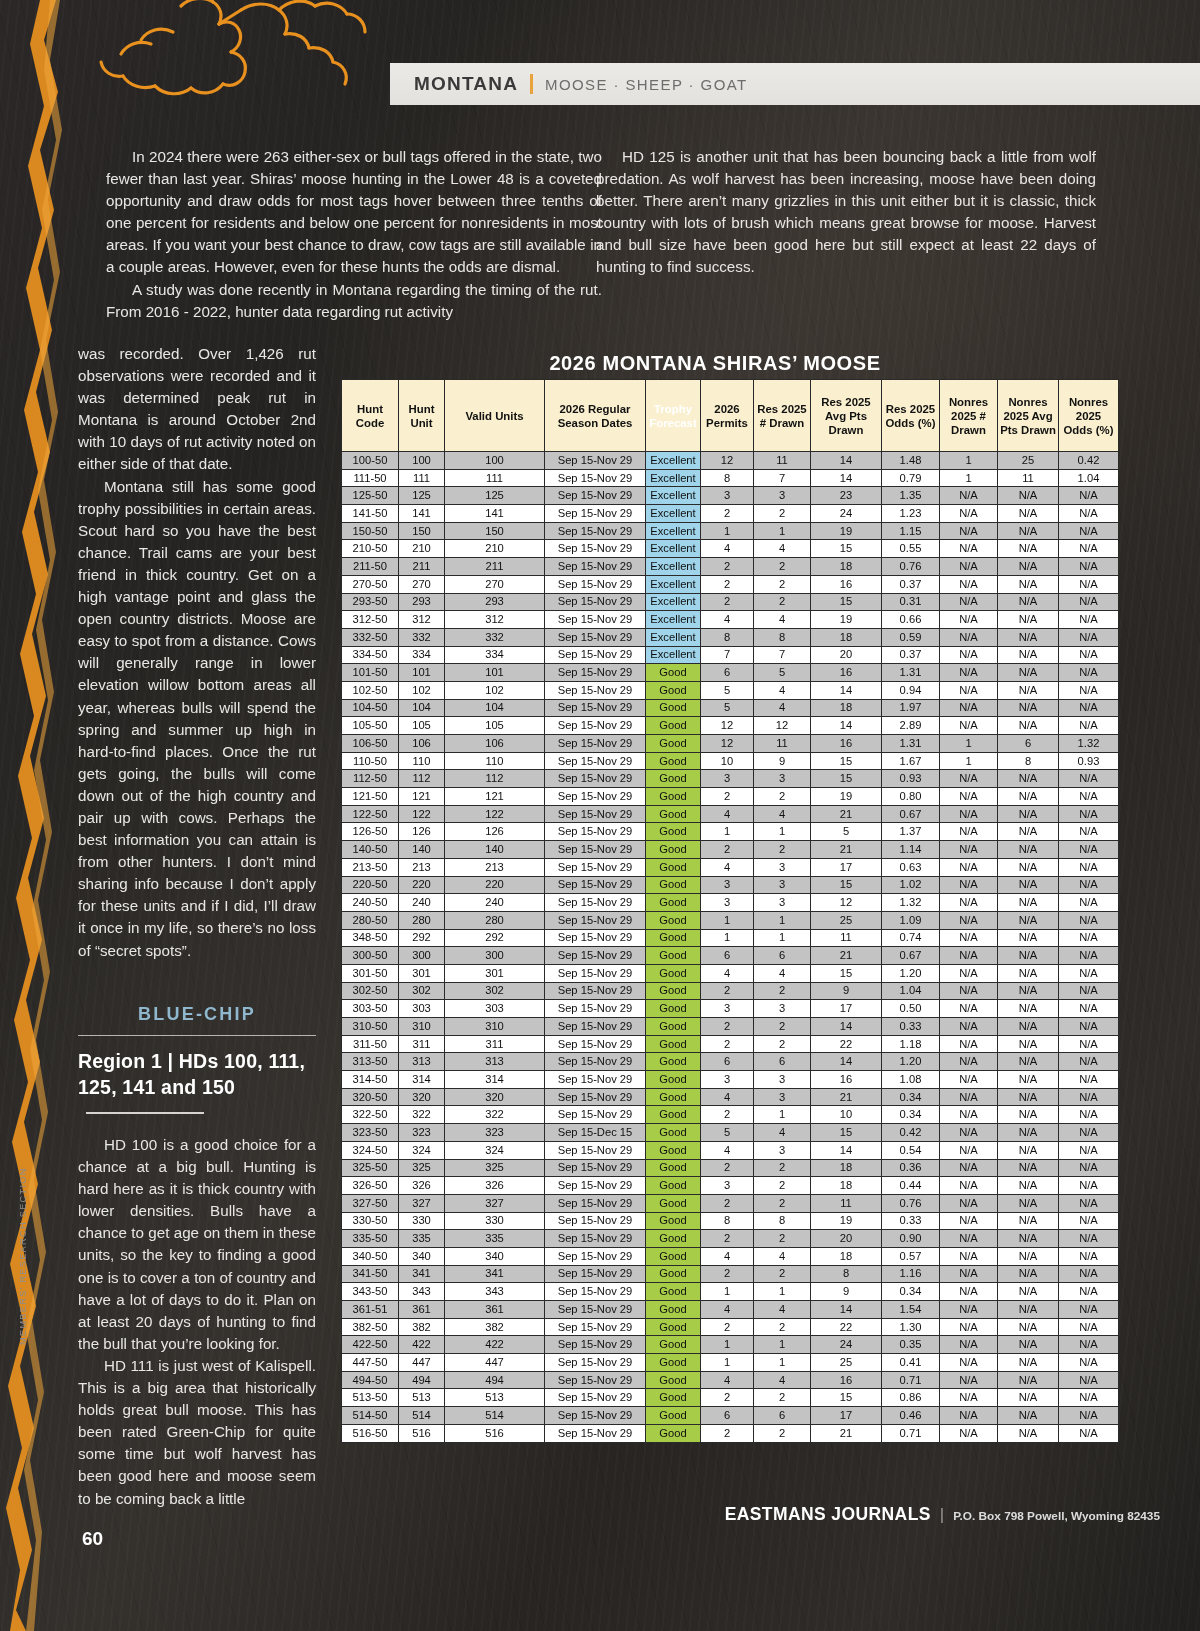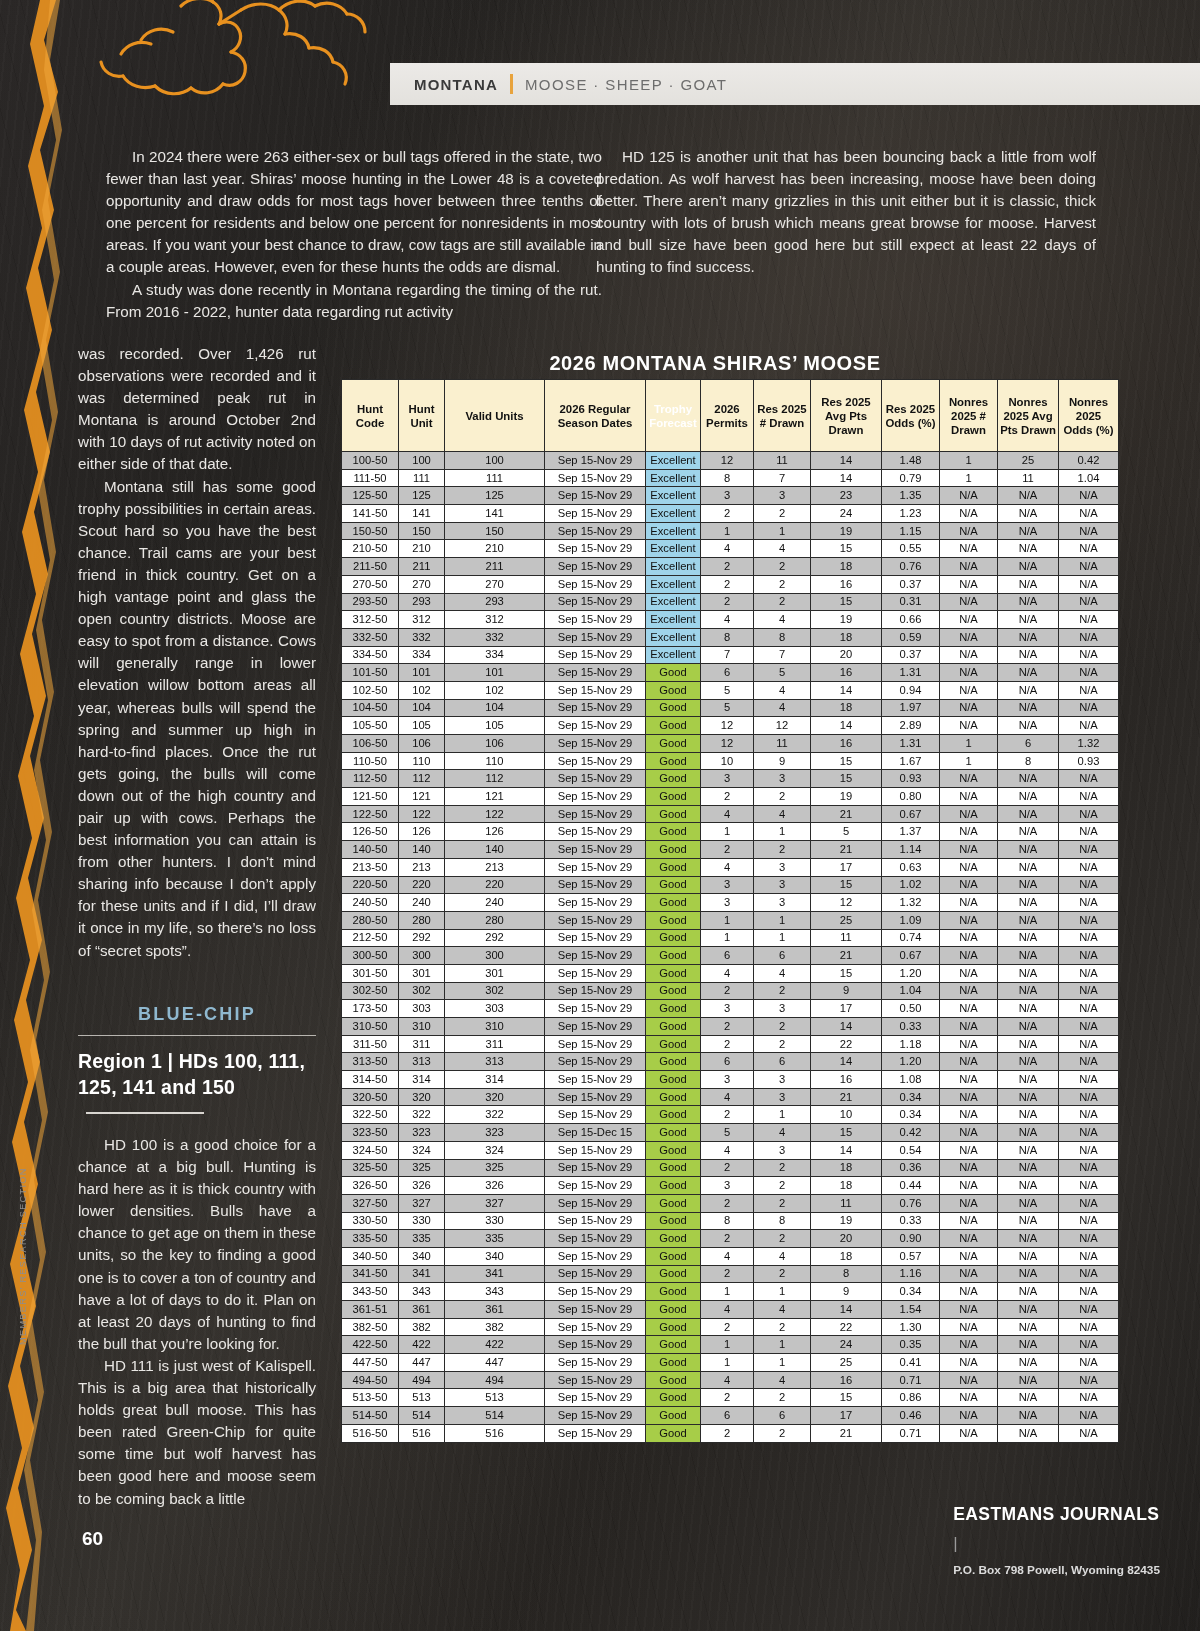--- a/index.html
+++ b/index.html
@@ -38,21 +38,21 @@
     pointer-events:none;
   }
 
   
   .header-bar {
     position:absolute; left:390px; top:63px; width:810px; height:42px;
     background:linear-gradient(180deg,#eceae7,#e3e1dd);
     display:flex; align-items:center; padding-left:24px;
     letter-spacing:.5px;
   }
-  .hdr-state { font-weight:bold; font-size:15px; color:#3a3a3a; letter-spacing:1.2px; }
+  .hdr-state { font-weight:bold; font-size:19px; color:#3a3a3a; letter-spacing:1.2px; }
   .hdr-div { width:3px; height:20px; background:#e8a33d; margin:0 12px; }
   .hdr-species { font-size:15px; color:#6d6d6d; letter-spacing:1.4px; }
 
   
   .col {
     position:absolute;
     color:#e9e7e4;
     font-size:15.2px;
     line-height:22.1px;
     text-align:justify;
@@ -134,21 +134,21 @@
   col.c-navg { width:61px; }
   col.c-nodds { width:60px; }
 
   
   .pg-num {
     position:absolute; left:82px; top:1504px;
     color:#ffffff; font-size:19px; font-weight:bold;margin-top:24px;
   }
   .footer-right {
     position:absolute; right:40px; top:1504px;
-    display:flex; align-items:baseline; gap:9px;flex-direction:column;
+    display:flex; align-items:baseline; gap:9px;
   }
   .foot-brand { color:#ffffff; font-size:17.5px; font-weight:bold; letter-spacing:.4px; }
   .foot-sep { color:#9a9a9a; font-size:17px; }
   .foot-addr { color:#dcdcdc; font-size:11.8px; font-weight:bold; }
 
   .side-label {
     position:absolute; left:18px; top:1345px;
     transform:rotate(-90deg); transform-origin:0 0;
     color:#8d8d8d; font-size:9.2px; letter-spacing:1.3px;
     white-space:nowrap;
@@ -635,21 +635,21 @@
           <td class="forecast f-good">Good</td>
           <td>1</td>
           <td>1</td>
           <td>25</td>
           <td>1.09</td>
           <td>N/A</td>
           <td>N/A</td>
           <td>N/A</td>
         </tr>
         <tr>
-          <td>212-50</td>
+          <td>348-50</td>
           <td>292</td>
           <td>292</td>
           <td>Sep 15-Nov 29</td>
           <td class="forecast f-good">Good</td>
           <td>1</td>
           <td>1</td>
           <td>11</td>
           <td>0.74</td>
           <td>N/A</td>
           <td>N/A</td>
@@ -691,21 +691,21 @@
           <td class="forecast f-good">Good</td>
           <td>2</td>
           <td>2</td>
           <td>9</td>
           <td>1.04</td>
           <td>N/A</td>
           <td>N/A</td>
           <td>N/A</td>
         </tr>
         <tr>
-          <td>173-50</td>
+          <td>303-50</td>
           <td>303</td>
           <td>303</td>
           <td>Sep 15-Nov 29</td>
           <td class="forecast f-good">Good</td>
           <td>3</td>
           <td>3</td>
           <td>17</td>
           <td>0.50</td>
           <td>N/A</td>
           <td>N/A</td>

